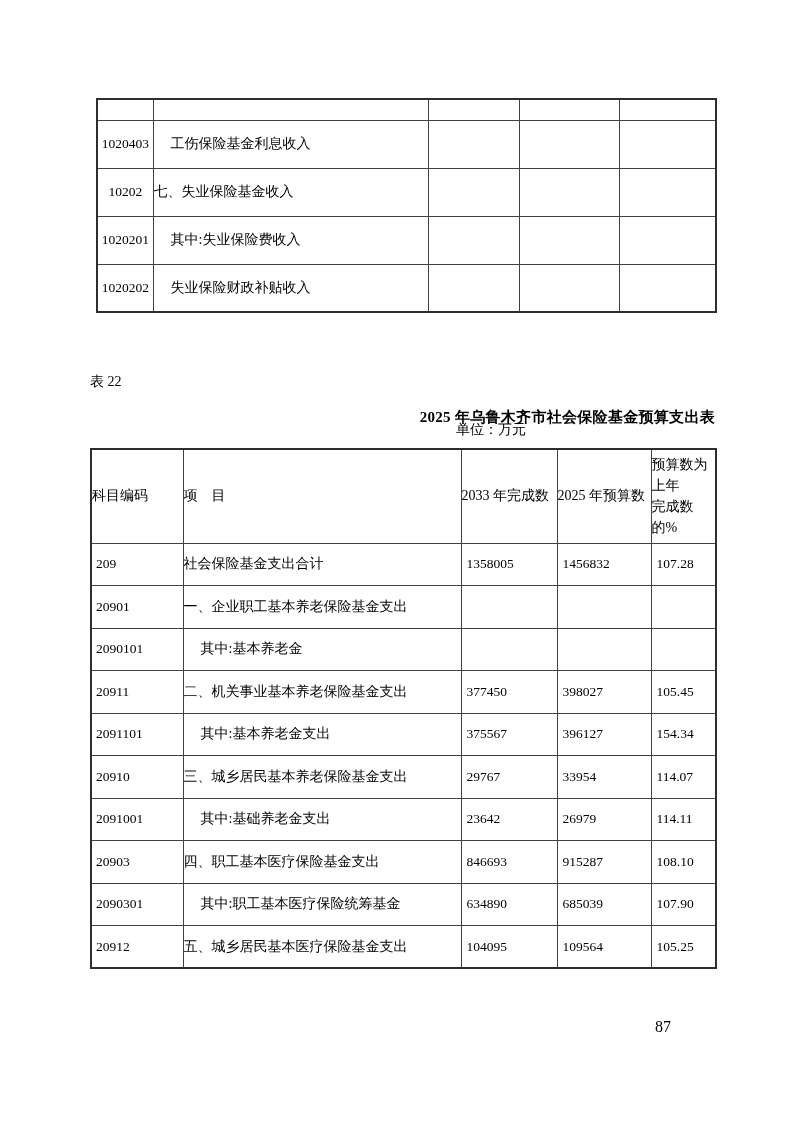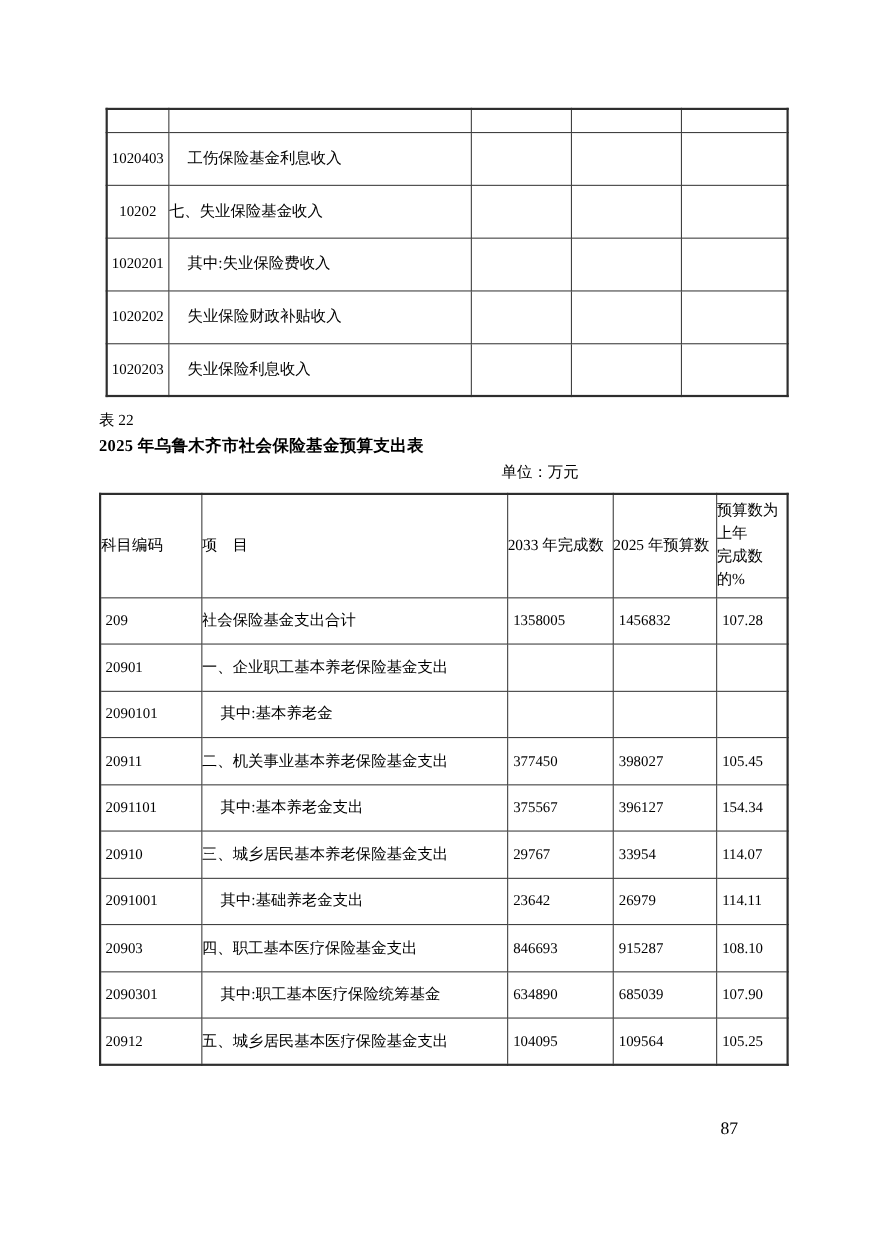--- a/index.html
+++ b/index.html
@@ -32,21 +32,21 @@
   #table-exp { left:90px; top:448px; width:625px; }
   #table-exp tr.head { height:94px; }
   #table-exp tr.row { height:42.5px;padding-left:10px; }
   #table-exp td.code { text-align:left; padding-left:4px; font-size:13.5px; }
   #table-exp td.num { text-align:left; padding-left:5px; font-size:13.5px; }
   th.h-plain { text-align:left; padding-left:4px; font-size:14px; }
   th.h-bold { text-align:left; font-weight:bold; font-size:13.5px; }
   th.h-ratio { white-space:pre-line; line-height:1.5; }
 
   #table-label { left:90px; top:373px; font-size:14px; }
-  #table-title { left:90px; top:396px; width:625px; text-align:left;
+  #table-title { left:90px; top:408px; width:625px; text-align:right;
                  font-size:15px; font-weight:bold; letter-spacing:0.3px; }
   #table-unit  { left:456px; top:421px; font-size:14px; }
   #page-number { left:640px; top:1018px; width:46px; text-align:center; font-size:16px; }
 </style>
 </head>
 <body>
 
 <table id="table-cont" class="doc-table abs">
   <colgroup>
     <col style="width:56px">
@@ -80,27 +80,20 @@
   <tr class="row">
     <td class="code">1020201</td>
     <td class="item ind">其中:失业保险费收入</td>
     <td></td>
     <td></td>
     <td></td>
   </tr>
   <tr class="row">
     <td class="code">1020202</td>
     <td class="item ind">失业保险财政补贴收入</td>
-    <td></td>
-    <td></td>
-    <td></td>
-  </tr>
-  <tr class="row">
-    <td class="code">1020203</td>
-    <td class="item ind">失业保险利息收入</td>
     <td></td>
     <td></td>
     <td></td>
   </tr>
 </tbody>
   </table>
 
 <div id="table-label" class="abs">表 22</div>
 <div id="table-title" class="abs">2025 年乌鲁木齐市社会保险基金预算支出表</div>
 <div id="table-unit" class="abs">单位：万元</div>

